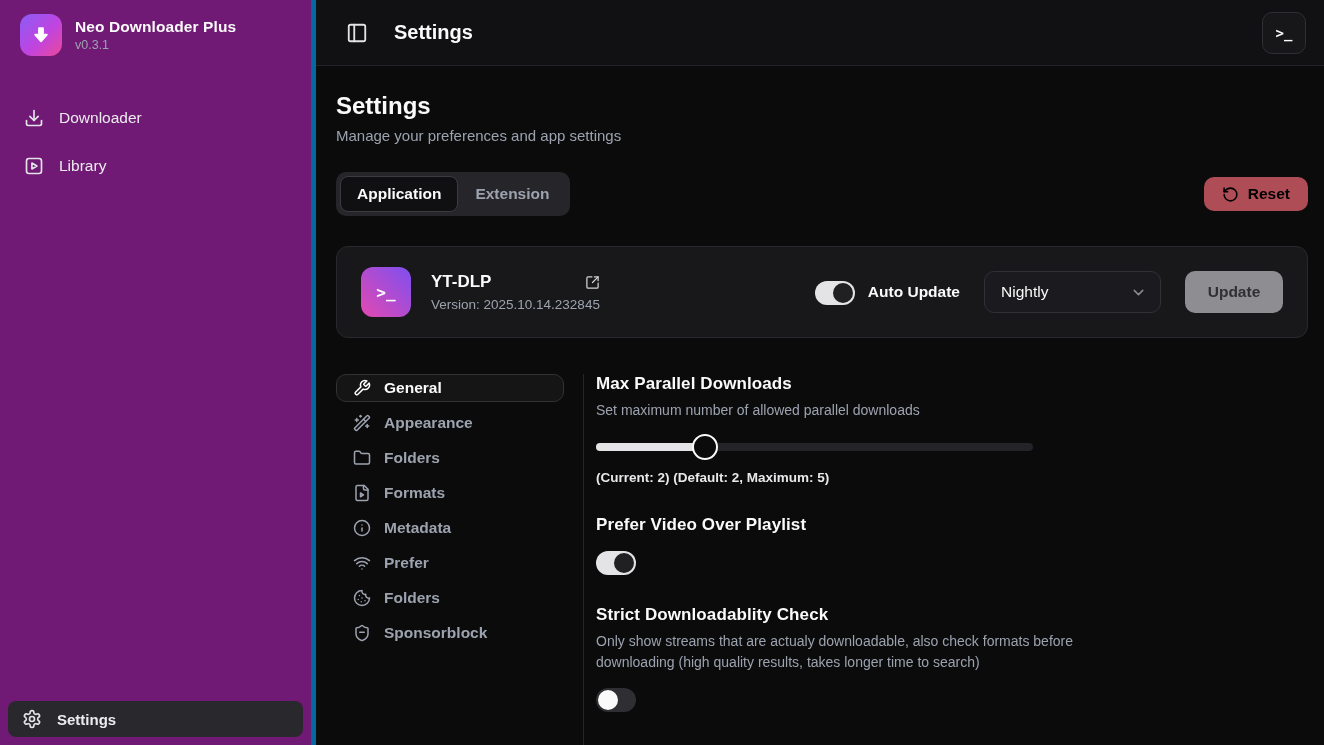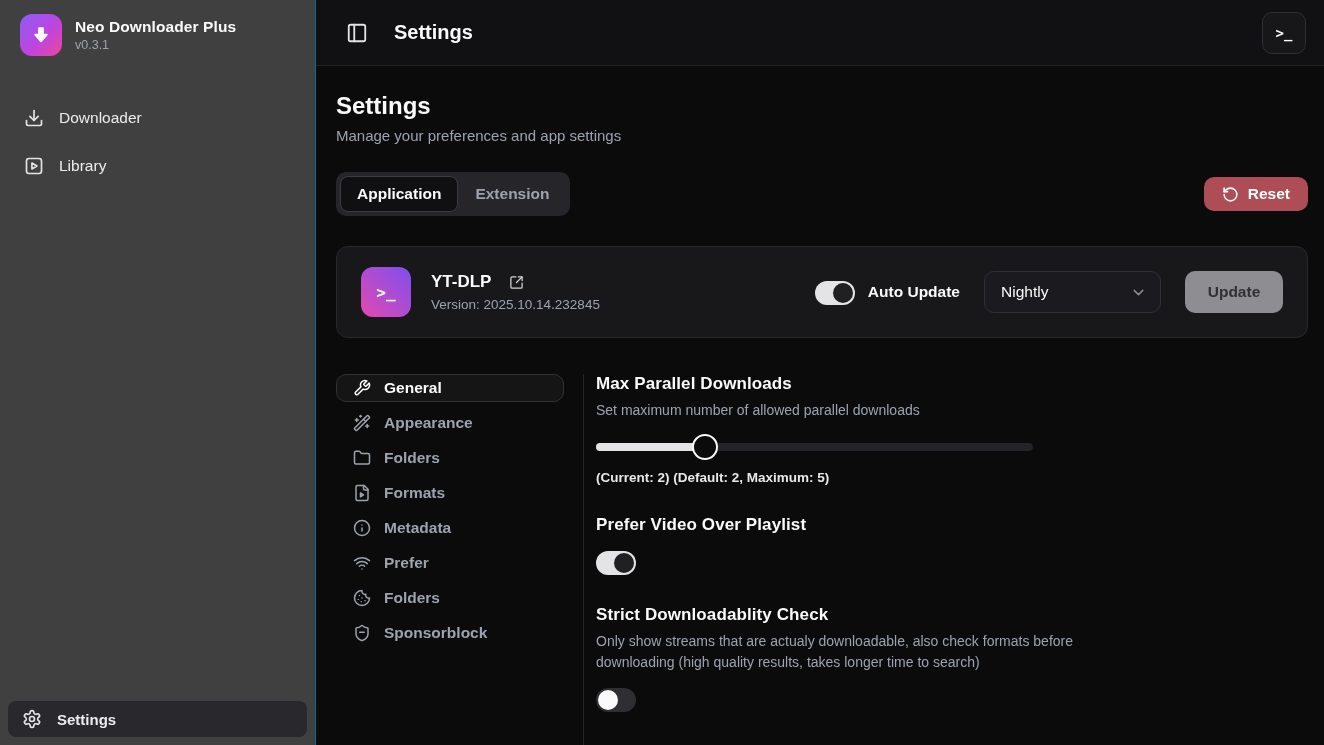--- a/index.html
+++ b/index.html
@@ -6,22 +6,22 @@
   html,body { width:1324px; height:745px; overflow:hidden; }
   body {
     background:#0b0b0c; color:#fafafa;
     font-family:"Liberation Sans", sans-serif;
     display:flex;
   }
   svg { display:block; }
 
   
   .sidebar {
-    width:316px; flex:0 0 316px; background:#404040;
-    border-right:1px solid #0369a1; display:flex; flex-direction:column;
+    width:316px; flex:0 0 316px; background:#701a75;
+    border-right:5px solid #0369a1; display:flex; flex-direction:column;
   }
   .side-header { display:flex; align-items:center; gap:13px; padding:14px 20px 12px 20px; }
   .logo {
     width:42px; height:42px; border-radius:12px; flex:0 0 42px;
     background:linear-gradient(135deg,#8b5cf6 0%,#c044e0 55%,#ec4899 100%);
     display:grid; place-items:center;
   }
   .app-name { font-size:15.5px; font-weight:bold; letter-spacing:.1px; }
   .app-ver { font-size:12.5px; color:#9ca3af; margin-top:2px; }
   .side-nav { margin-top:30px; display:flex; flex-direction:column; gap:8px; }
@@ -58,37 +58,37 @@
 
   .toolbar { margin-top:28px; display:flex; align-items:center; justify-content:space-between; }
   .tabs { display:inline-flex; background:#26262a; border-radius:10px; padding:4px; }
   .tab {
     padding:8px 16px; border-radius:8px; font-size:15.5px; font-weight:600;
     color:#9ca3af; border:1px solid transparent; cursor:pointer;
   }
   .tab.active { background:#101012; border-color:#3b3b41; color:#fafafa; font-weight:bold; }
   .reset-btn {
     height:34px; padding:0 18px; border-radius:10px; background:#ae4d55;
-    display:flex; align-items:center; gap:9px; color:#ffffff;
+    display:flex; align-items:center; gap:9px; color:#000000;
     font-size:15.5px; font-weight:bold; cursor:pointer;
   }
 
   
   .ytdlp-card {
     margin-top:30px; background:#18181b; border:1px solid #29292d;
     border-radius:12px; padding:20px 24px; display:flex; align-items:center;
   }
   .yt-icon {
     width:50px; height:50px; border-radius:12px; flex:0 0 50px;
     background:linear-gradient(to top right,#e349b0,#7e4ff0);
     display:grid; place-items:center; color:#fff;
     font-family:"DejaVu Sans Mono", monospace; font-size:16px; font-weight:bold;
   }
   .yt-info { margin-left:20px; }
-  .yt-title-row { display:flex; align-items:center; gap:18px; }
+  .yt-title-row { display:flex; align-items:center; gap:18px;justify-content:space-between; }
   .yt-title { font-size:17px; font-weight:bold; }
   .yt-link { color:#d4d4d8; cursor:pointer; }
   .yt-ver { font-size:13.5px; color:#9ca3af; margin-top:5px; }
   .card-controls { margin-left:auto; display:flex; align-items:center; gap:24px; }
   .auto-wrap { display:flex; align-items:center; gap:13px; }
   .auto-label { font-size:15.5px; font-weight:bold; }
   .select {
     width:177px; height:42px; background:#1b1b1f; border:1px solid #303036;
     border-radius:10px; display:flex; align-items:center; justify-content:space-between;
     padding:0 13px 0 16px; font-size:15.5px; cursor:pointer;

